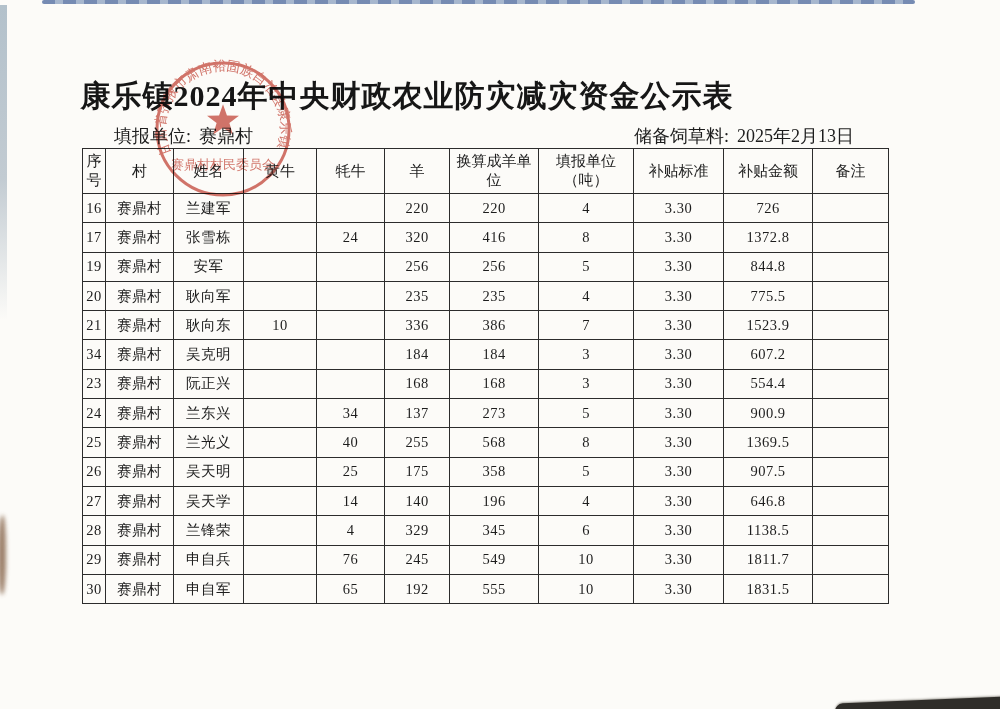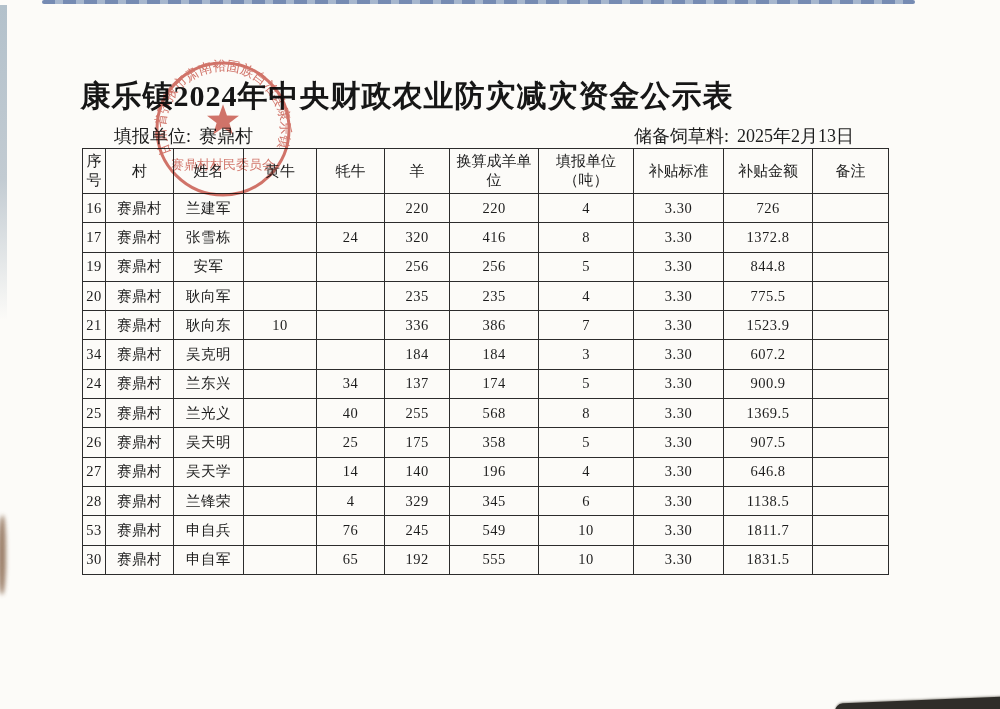--- a/index.html
+++ b/index.html
@@ -188,27 +188,40 @@
           <td></td>
           <td></td>
           <td>184</td>
           <td>184</td>
           <td>3</td>
           <td>3.30</td>
           <td>607.2</td>
           <td></td>
         </tr>
         <tr>
+          <td>23</td>
+          <td>赛鼎村</td>
+          <td>阮正兴</td>
+          <td></td>
+          <td></td>
+          <td>168</td>
+          <td>168</td>
+          <td>3</td>
+          <td>3.30</td>
+          <td>554.4</td>
+          <td></td>
+        </tr>
+        <tr>
           <td>24</td>
           <td>赛鼎村</td>
           <td>兰东兴</td>
           <td></td>
           <td>34</td>
           <td>137</td>
-          <td>174</td>
+          <td>273</td>
           <td>5</td>
           <td>3.30</td>
           <td>900.9</td>
           <td></td>
         </tr>
         <tr>
           <td>25</td>
           <td>赛鼎村</td>
           <td>兰光义</td>
           <td></td>
@@ -253,21 +266,21 @@
           <td></td>
           <td>4</td>
           <td>329</td>
           <td>345</td>
           <td>6</td>
           <td>3.30</td>
           <td>1138.5</td>
           <td></td>
         </tr>
         <tr>
-          <td>53</td>
+          <td>29</td>
           <td>赛鼎村</td>
           <td>申自兵</td>
           <td></td>
           <td>76</td>
           <td>245</td>
           <td>549</td>
           <td>10</td>
           <td>3.30</td>
           <td>1811.7</td>
           <td></td>

